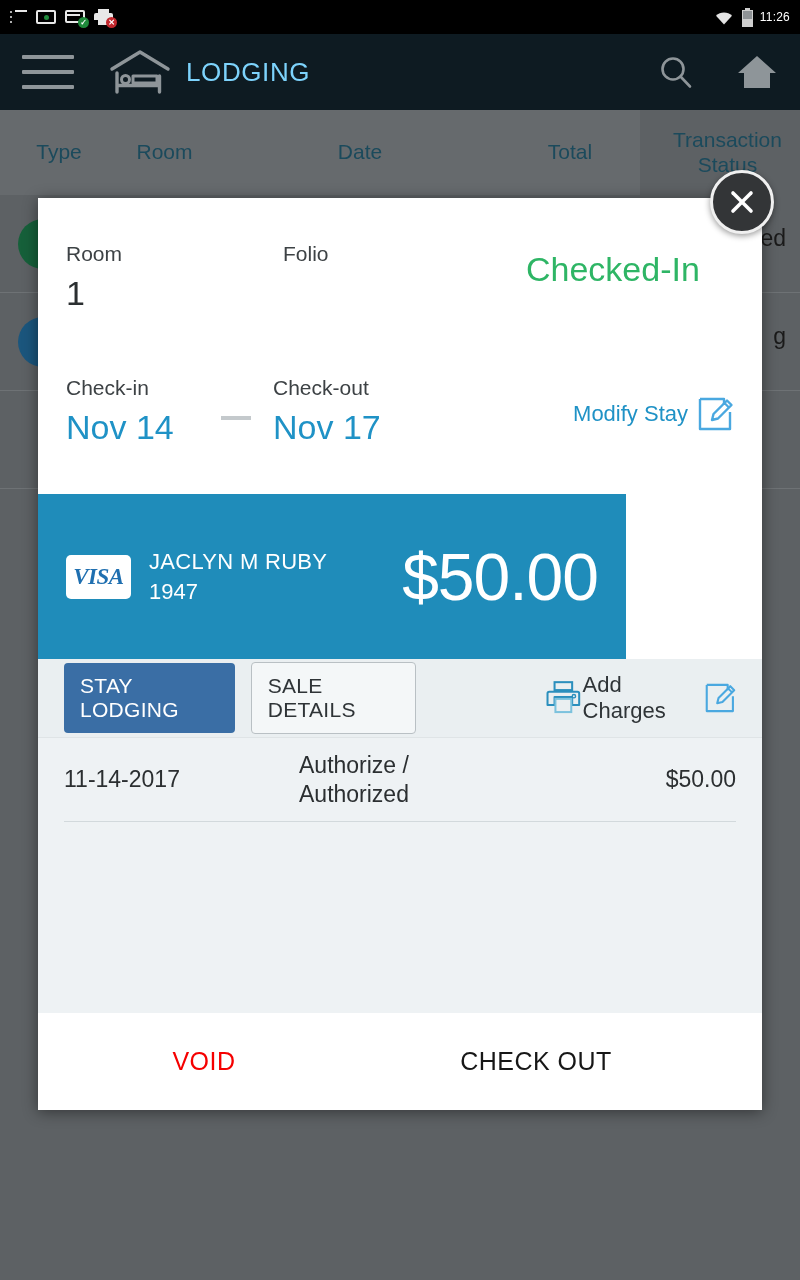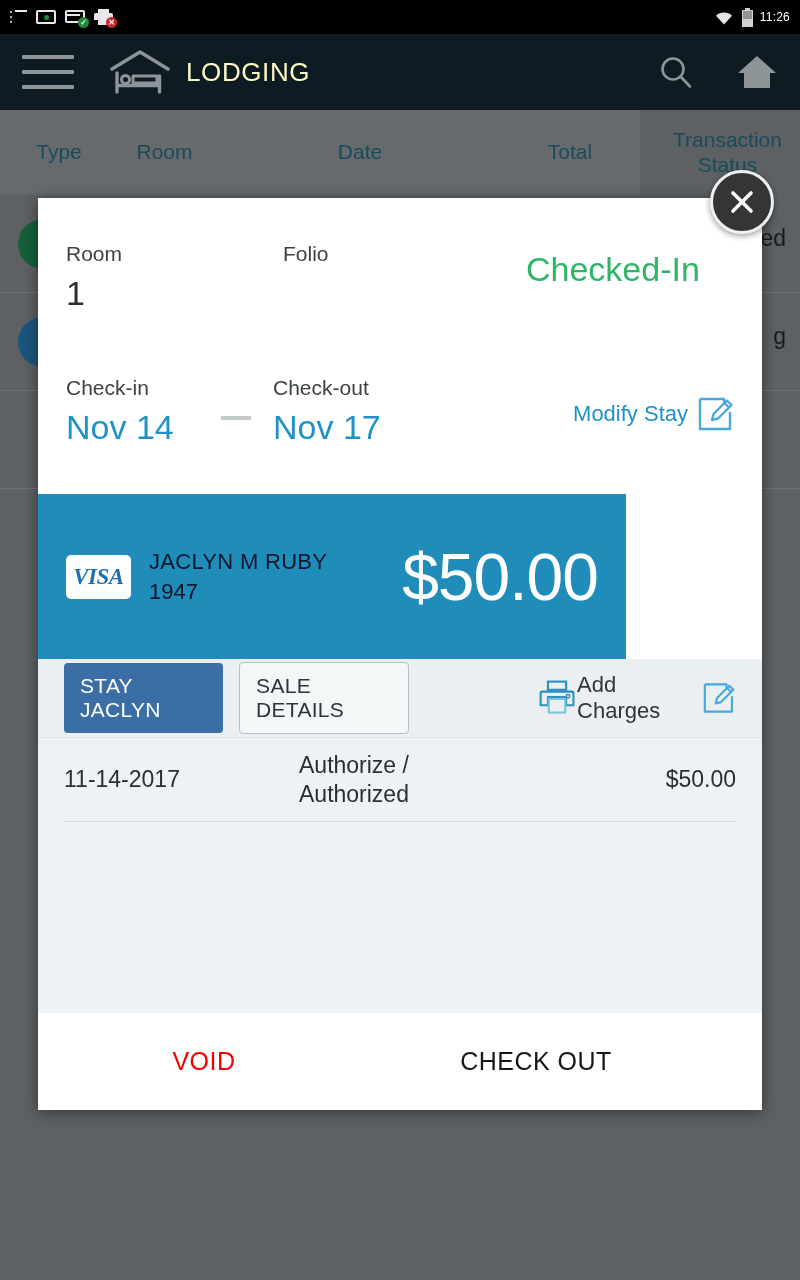--- a/index.html
+++ b/index.html
@@ -71,21 +71,21 @@
   
   .toolbar {
     position: absolute; left: 0; top: 34px; width: 800px; height: 76px;
     background: #0e1b22; display: flex; align-items: center; padding: 0 22px;
   }
   .hamburger { width: 52px; height: 34px; display: flex; flex-direction: column; justify-content: space-between; cursor: pointer; }
   .hamburger i { display: block; height: 4px; background: #8e9599; border-radius: 1px; }
 
   .lodging-icon { margin-left: 34px; width: 64px; height: 46px; }
   .toolbar-title {
-    margin-left: 14px; color: #fef9c3; font-size: 26px; letter-spacing: .6px;
+    margin-left: 14px; color: #7dd3fc; font-size: 26px; letter-spacing: .6px;
   }
   .tb-right { margin-left: auto; display: flex; align-items: center; gap: 42px; }
   .search-icon { width: 36px; height: 36px; cursor: pointer; }
   .home-icon  { width: 42px; height: 38px; cursor: pointer; }
 
   
   .bg-area {
     position: absolute; left: 0; top: 110px; width: 800px; height: 1170px;
     background: #5d6164;
   }
@@ -159,21 +159,21 @@
     background: #1f8cba; display: flex; align-items: center; padding: 0 28px;
   }
   .visa-chip {
     width: 65px; height: 44px; background: #fff; border-radius: 5px;
     display: flex; align-items: center; justify-content: center;
   }
   .visa-chip .visa-word {
     font-family: "Liberation Serif", serif; font-style: italic; font-weight: bold;
     font-size: 23px; color: #1f6fb0; letter-spacing: -.5px;
   }
-  .card-meta { margin-left: 18px; color: #0f172a; }
+  .card-meta { margin-left: 18px; color: #ffffff; }
   .card-meta .name { font-size: 22px; letter-spacing: .3px; }
   .card-meta .last4 { font-size: 22px; margin-top: 4px; }
   .amount {
     margin-left: auto; color: #fff; font-size: 66px; letter-spacing: -1px; line-height: 1;
   }
 
   
   .action-bar {
     position: absolute; left: 0; top: 461px; width: 724px; height: 79px;
     background: #eaeff1; display: flex; align-items: center; padding: 0 26px;
@@ -356,21 +356,21 @@
         <span class="visa-word">VISA</span>
       </div>
       <div class="card-meta">
         <div class="name">JACLYN M RUBY</div>
         <div class="last4">1947</div>
       </div>
       <div class="amount">$50.00</div>
     </div>
 
     <div class="action-bar">
-      <div class="tab active">STAY JACLYN</div>
+      <div class="tab active">STAY LODGING</div>
       <div class="tab inactive">SALE DETAILS</div>
 
       <svg class="printer-btn" viewBox="0 0 44 40">
         <rect x="12" y="2" width="20" height="9" fill="none" stroke="#2b8fbd" stroke-width="2.3"></rect>
         <path d="M6 13 h32 a2 2 0 0 1 2 2 v13 h-8 v-9 h-20 v9 h-8 v-13 a2 2 0 0 1 2 -2 z" fill="none" stroke="#2b8fbd" stroke-width="2.3" stroke-linejoin="round"></path>
         <rect x="13" y="21" width="18" height="15" fill="none" stroke="#7cc2dd" stroke-width="2.3"></rect>
         <circle cx="34" cy="18" r="1.9" fill="none" stroke="#2b8fbd" stroke-width="1.6"></circle>
       </svg>
 
       <div class="add-charges">

